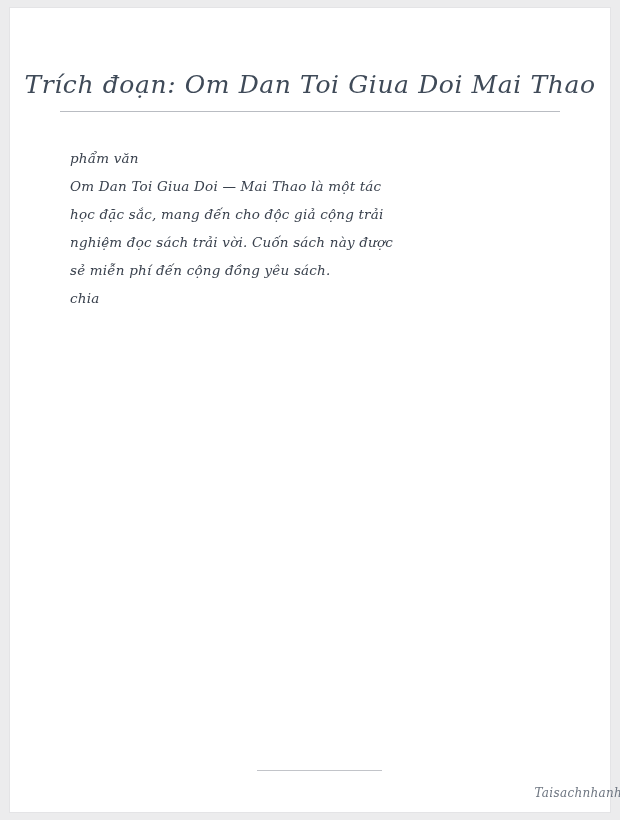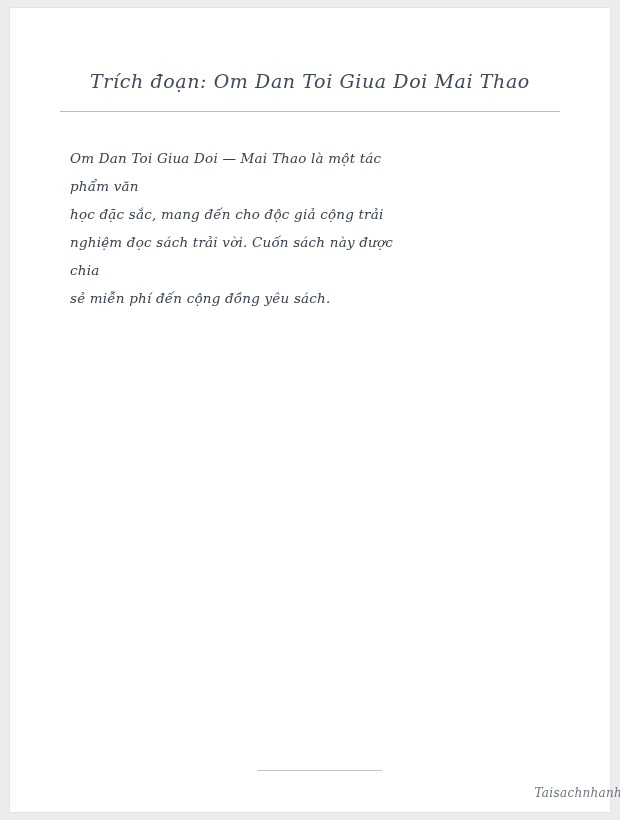--- a/index.html
+++ b/index.html
@@ -24,21 +24,21 @@
     box-shadow: 0 0 0 1px #e4e4e6;
   }
   .doc-title {
     position: absolute;
     left: 0;
     top: 62px;
     width: 100%;
     text-align: center;
     font-family: "DejaVu Serif", serif;
     font-style: italic;
-    font-size: 19px;
+    font-size: 25px;
     letter-spacing: 0.6px;
     color: #3f4a58;
     white-space: nowrap;
   }
   .title-rule {
     position: absolute;
     left: 50px;
     top: 103px;
     width: 500px;
     height: 1px;
@@ -84,24 +84,24 @@
 </head>
 <body>
 
 <div class="page">
 
   <div class="doc-title">Trích đoạn: Om Dan Toi Giua Doi Mai Thao</div>
 
   <div class="title-rule"></div>
 
   <div class="body-block">
+    <div class="body-line">phẩm văn</div>
     <div class="body-line">Om Dan Toi Giua Doi — Mai Thao là một tác</div>
-    <div class="body-line">phẩm văn</div>
     <div class="body-line">học đặc sắc, mang đến cho độc giả cộng trải</div>
     <div class="body-line">nghiệm đọc sách trải vời. Cuốn sách này được</div>
+    <div class="body-line">sẻ miễn phí đến cộng đồng yêu sách.</div>
     <div class="body-line">chia</div>
-    <div class="body-line">sẻ miễn phí đến cộng đồng yêu sách.</div>
   </div>
 
   <div class="footer-rule"></div>
   <div class="footer-text">Taisachnhanh</div>
 
 </div>
 
 </body></html>

